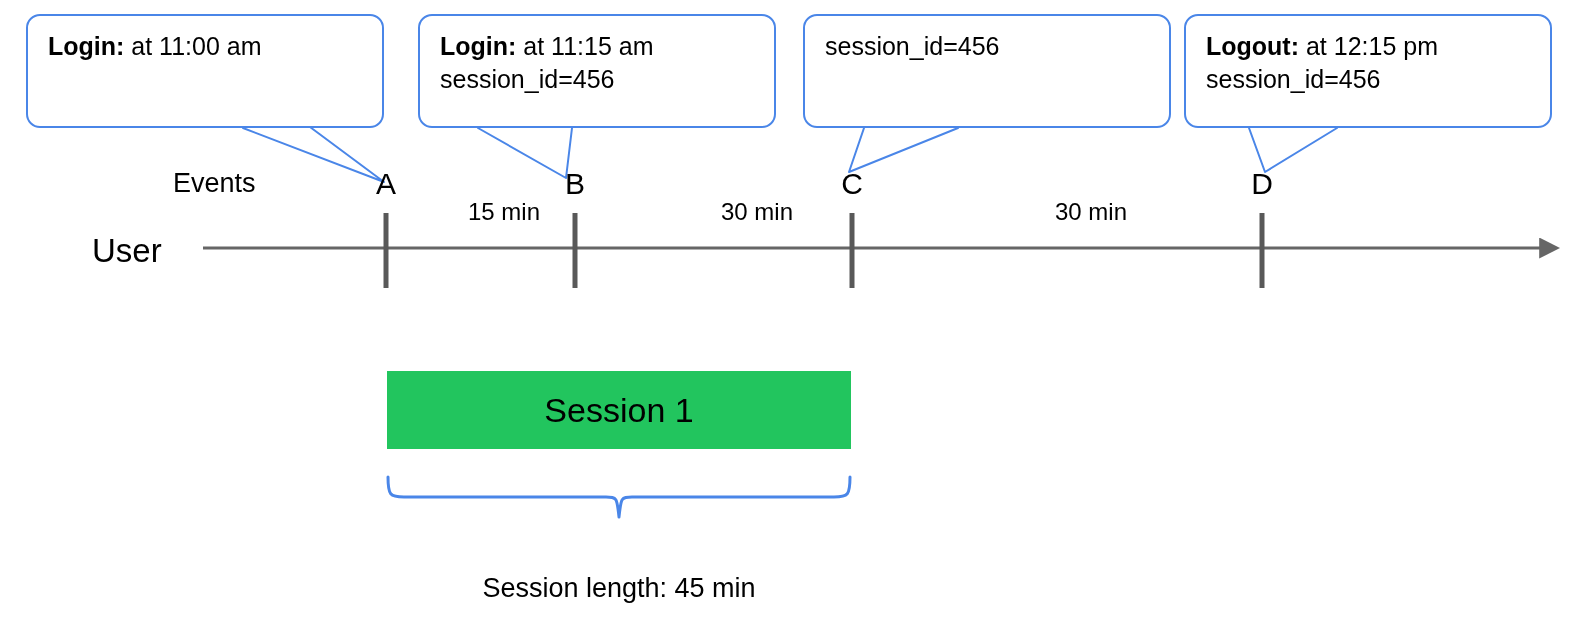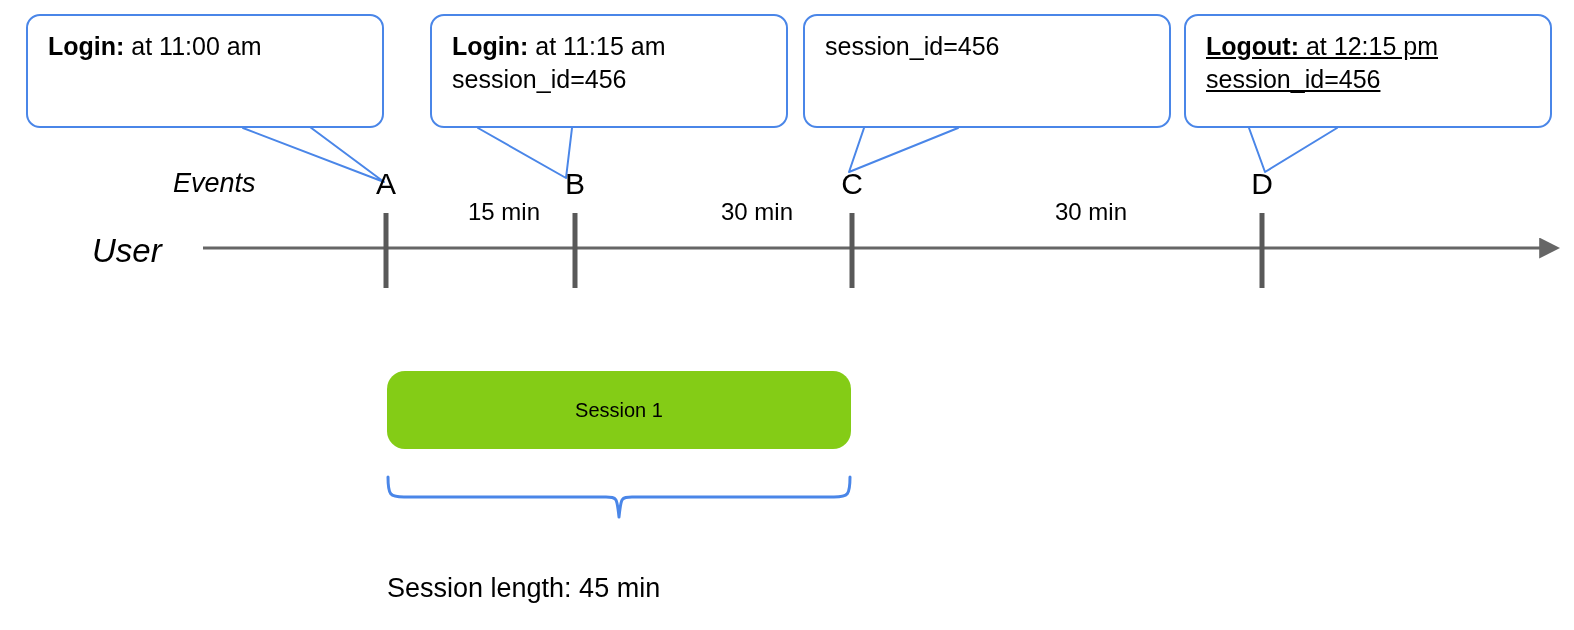--- a/index.html
+++ b/index.html
@@ -40,29 +40,28 @@
     padding: 14px 16px 12px 20px;
     font-size: 25px;
     line-height: 1.32;
     color: #000000;
     white-space: nowrap;
   }
   .callout .line { display: block; }
   .callout b { font-weight: bold; }
 
   #callout-a { left: 26px;   top: 14px;  width: 358px; height: 114px; }
-  #callout-b { left: 418px;  top: 14px;  width: 358px; height: 114px; margin-left: 12px; }
+  #callout-b { left: 418px;  top: 14px;  width: 358px; height: 114px; }
   #callout-c { left: 803px;  top: 14px;  width: 368px; height: 114px; }
-  #callout-d { left: 1184px; top: 14px;  width: 368px; height: 114px; text-decoration: underline; }
+  #callout-d { left: 1184px; top: 14px;  width: 368px; height: 114px; }
 
   
   .row-label {
     position: absolute;
     white-space: nowrap;
-    font-style: italic;
   }
   #events-label {
     left: 173px;
     top: 168px;
     font-size: 27px;
   }
   #user-label {
     left: 92px;
     top: 232px;
     font-size: 33px;
@@ -94,36 +93,35 @@
   #interval-bc { left: 653px; width: 140px; }
   #interval-cd { left: 987px; width: 140px; }
 
   
   #session-bar {
     position: absolute;
     left: 387px;
     top: 371px;
     width: 464px;
     height: 78px;
-    background: #84cc16;
+    background: #22c55e;
     display: flex;
     align-items: center;
     justify-content: center;
-    font-size: 20px;
+    font-size: 34px;
     color: #000000;
-    border-radius: 18px;
   }
 
   
   #session-length-caption {
     position: absolute;
     left: 387px;
     top: 573px;
     width: 464px;
-    text-align: left;
+    text-align: center;
     font-size: 27px;
     white-space: nowrap;
   }
 </style>
 </head>
 <body>
 
 <div id="diagram-root">
 
   <svg class="svg-layer" viewBox="0 0 1574 630">

